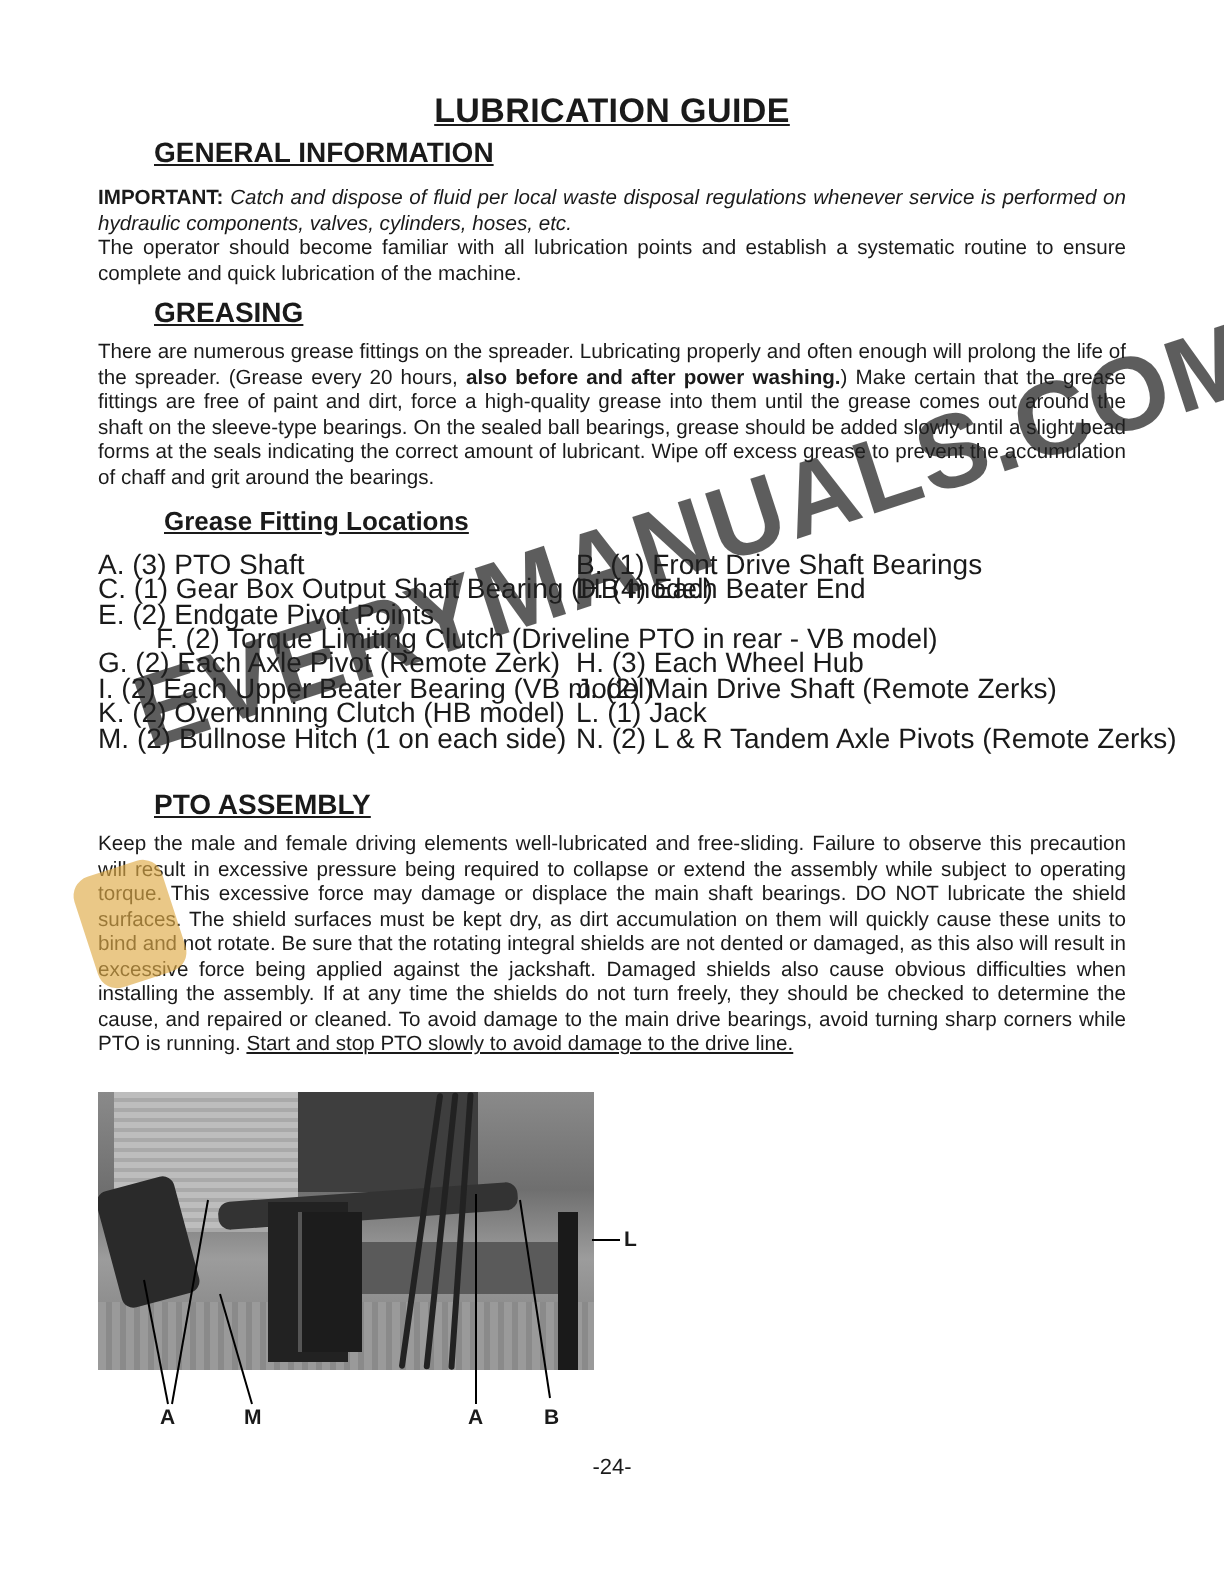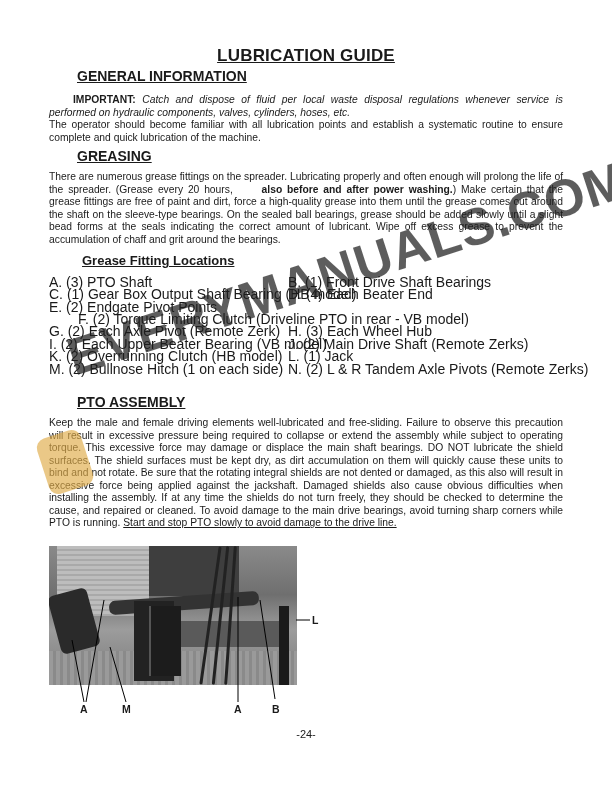--- a/index.html
+++ b/index.html
@@ -5,21 +5,21 @@
   html, body { margin:0; padding:0; background:#ffffff; }
   body { width:612px; height:792px; position:relative; overflow:hidden;
          font-family:"Liberation Sans", sans-serif; color:#1a1a1a; }
   .page { position:absolute; left:0; top:0; width:612px; height:740px; }
   .title { position:absolute; left:0; width:612px; top:46px; text-align:center;
            font-weight:bold; font-size:17px; text-decoration:underline; letter-spacing:0.2px; }
   .h2 { position:absolute; left:49px; font-weight:bold; font-size:14px; text-decoration:underline;margin-left:28px; }
   .h3 { position:absolute; left:82px; font-weight:bold; font-size:13px; text-decoration:underline; }
   .para { position:absolute; left:49px; width:514px; font-size:10.3px; line-height:12.5px;
           text-align:justify; }
-  .para b { font-weight:bold;margin-left:24px; }
+  .para b { font-weight:bold; }
   .para i { font-style:italic; }
   .para u { text-decoration:underline; }
   .fit { position:absolute; font-size:14px; line-height:12px; white-space:nowrap; }
   .photo { position:absolute; left:49px; top:546px; width:248px; height:139px;
            background:linear-gradient(180deg,#8a8a8a 0%,#6f6f6f 35%,#9c9c9c 60%,#7a7a7a 100%);
            overflow:hidden; }
   .photo .silo { position:absolute; left:8px; top:0; width:92px; height:70px;
            background:repeating-linear-gradient(180deg,#bdbdbd 0 3px,#a9a9a9 3px 5px); }
   .photo .shed { position:absolute; left:100px; top:0; width:90px; height:50px; background:#3e3e3e; }
   .photo .shaft { position:absolute; left:60px; top:50px; width:150px; height:14px; background:#333;

